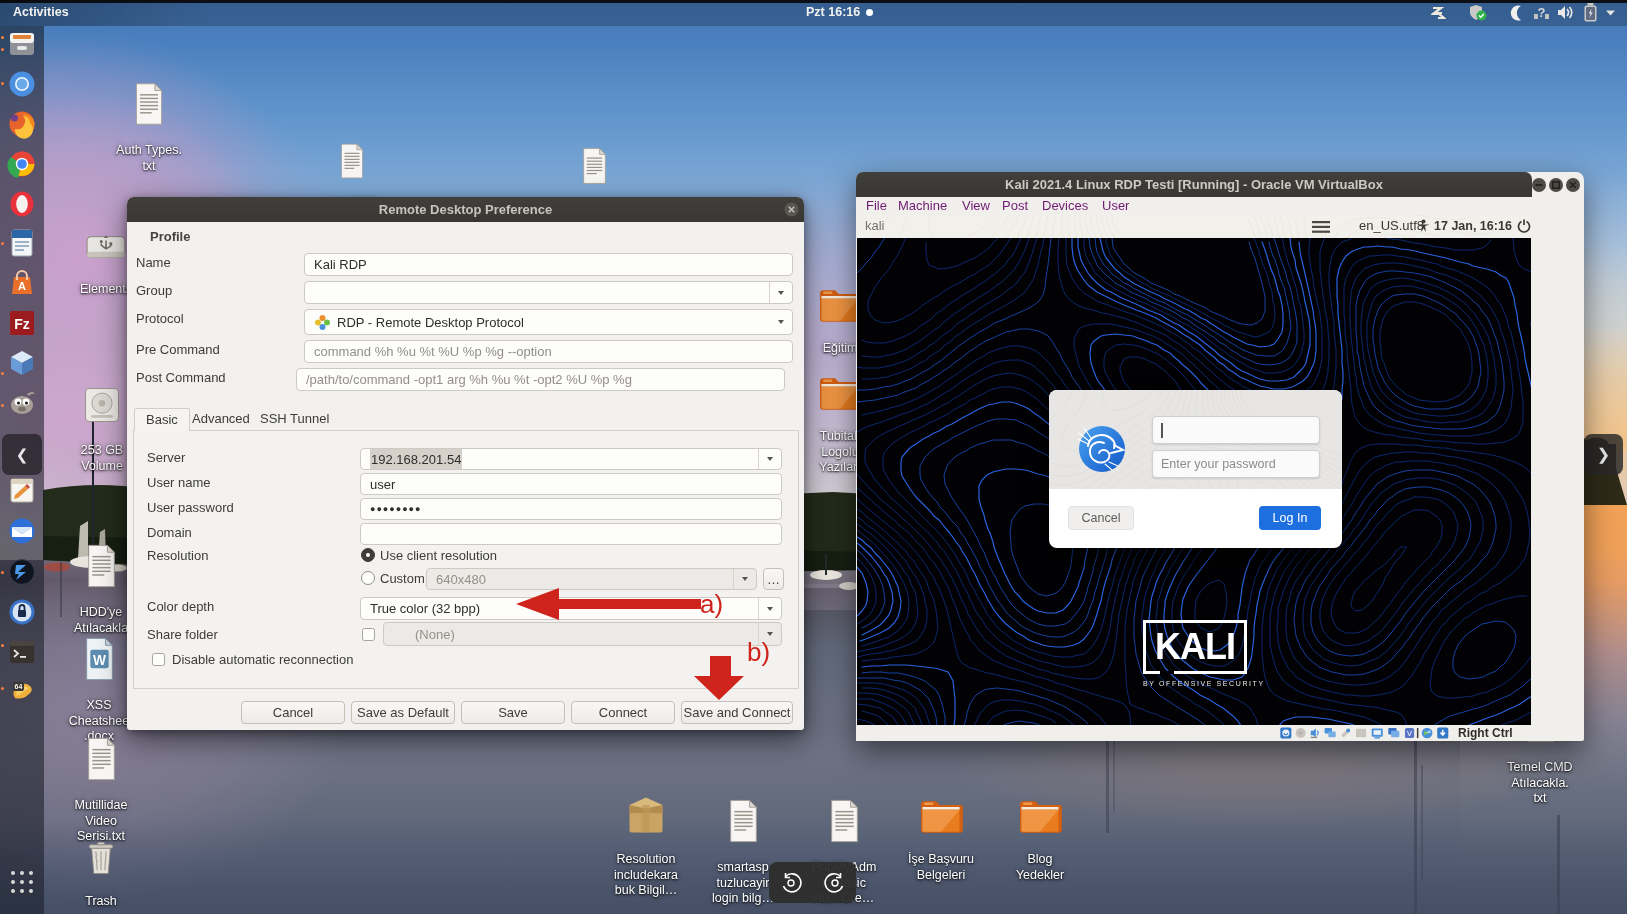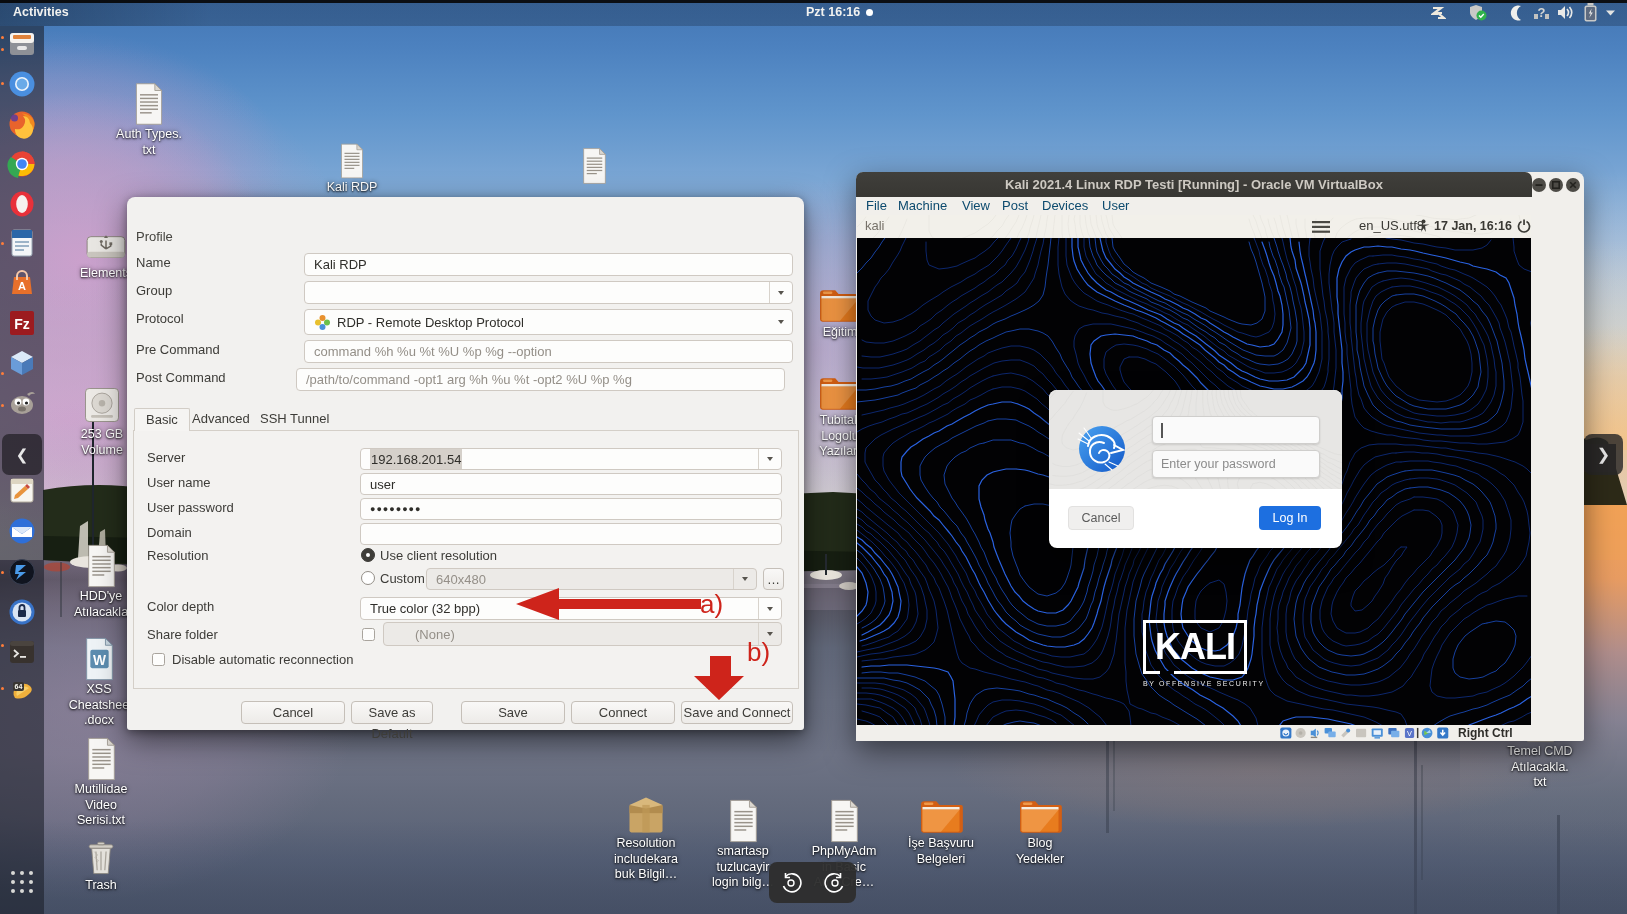--- a/index.html
+++ b/index.html
@@ -12,21 +12,21 @@
 #topbar .clock{position:absolute;left:806px;top:5px}
 #topbar .dot{position:absolute;left:866px;top:9px;width:7px;height:7px;border-radius:50%;background:#fff}
 
 #dock{position:absolute;left:0;top:26px;width:44px;height:888px;z-index:30;background:rgba(26,29,40,.58)}
 .dkic{position:absolute;left:7px;width:30px;height:30px}
 .ddot{position:absolute;left:1px;width:3px;height:3px;border-radius:50%;background:#ff7d3a}
 #dkchev{position:absolute;left:2px;top:408px;width:40px;height:41px;background:rgba(12,12,15,.55);border-radius:7px;color:#e8e8e8;font-size:15px;text-align:center;line-height:41px}
 #dkgrid{position:absolute;left:8px;top:842px;width:28px;height:28px}
 
 .dico{position:absolute;z-index:2;text-align:center;color:#fff;font-size:12.5px;line-height:15.5px}
-.dico .lbl{text-shadow:0 1px 2px rgba(0,0,0,.9),0 0 4px rgba(0,0,0,.6);margin-top:1px}
+.dico .lbl{text-shadow:0 1px 2px rgba(0,0,0,.9),0 0 4px rgba(0,0,0,.6);margin-top:17px}
 .dico svg{display:block;margin:0 auto}
 
 #rem{position:absolute;left:127px;top:197px;width:677px;height:533px;z-index:20;border-radius:8px 8px 3px 3px;
  box-shadow:0 10px 30px rgba(0,0,0,.5),0 2px 8px rgba(0,0,0,.35);background:#f2f1ef;font-size:13px;color:#3d3c38}
 #rem .tbar{position:absolute;left:0;top:0;width:677px;height:25px;background:linear-gradient(#403f3b,#383733);border-radius:7px 7px 0 0;
  color:#c8c4bd;font-weight:bold;text-align:center;line-height:25px}
 .rlbl{position:absolute;white-space:nowrap}
 .rin{position:absolute;background:#fdfdfc;border:1px solid #cfc9c2;border-radius:4px;font-size:13px;color:#2f2e2a;padding:0 9px;display:flex;align-items:center;white-space:nowrap;overflow:hidden}
 .rin.ph{color:#948f88}
 .combo .arr{position:absolute;right:0;top:0;bottom:0;width:23px;border-left:1px solid #d8d3cc;display:flex;align-items:center;justify-content:center}
@@ -36,21 +36,21 @@
 .tab.on{background:#f5f4f2;border:1px solid #d2cdc6;border-bottom:none;height:23px;border-radius:2px 2px 0 0}
 .radio{position:absolute;width:14px;height:14px;border-radius:50%;background:#fff;border:1px solid #938e87}
 .radio.on{background:#3e3d39;border-color:#3e3d39}
 .radio.on:after{content:"";position:absolute;left:4px;top:4px;width:4px;height:4px;border-radius:50%;background:#fff}
 .chk{position:absolute;width:13px;height:13px;border-radius:2.5px;background:#fdfdfc;border:1px solid #a9a49d}
 
 #vbox{position:absolute;left:856px;top:172px;width:728px;height:569px;z-index:15;border-radius:8px 8px 2px 2px;
  box-shadow:0 10px 30px rgba(0,0,0,.5);background:#f1efeb;font-size:13px}
 #vbox .tbar{position:absolute;left:0;top:0;width:676px;height:25px;background:linear-gradient(#403f3b,#383733);border-radius:7px 7px 0 0;
  color:#cdc9c2;font-weight:bold;text-align:center;line-height:25px}
-#vbox .menu{position:absolute;left:0;top:25px;width:676px;height:18px;background:#f1efeb;color:#0c4a6e}
+#vbox .menu{position:absolute;left:0;top:25px;width:676px;height:18px;background:#f1efeb;color:#701a75}
 #vbox .menu span{position:absolute;top:1px}
 #vbox .greet{position:absolute;left:1px;top:43px;width:674px;height:23px;background:#f2f0ea;color:#393833}
 #vbox .screen{position:absolute;left:1px;top:66px;width:674px;height:487px;background:#020204;overflow:hidden}
 #vbox .sbar{position:absolute;left:0;top:553px;width:676px;height:16px;background:#f1efeb}
 
 #login{position:absolute;left:192px;top:152px;width:293px;height:158px;border-radius:8px;background:#fff;box-shadow:0 14px 28px rgba(0,0,0,.6);overflow:hidden}
 #login .top{position:absolute;left:0;top:0;width:293px;height:99px;background:#e7e6e4;overflow:hidden}
 #login .fld{position:absolute;left:103px;width:168px;height:28px;background:#fafafa;border:1px solid #cfcecc;border-radius:4px;box-shadow:0 1px 2px rgba(0,0,0,.12);font-size:12.5px;color:#8c8c8c;display:flex;align-items:center;padding:0 8px}
 #kali-logo{position:absolute;left:286px;top:382px;width:104px;height:54px;border:3px solid #fff;color:#fff;text-align:center}
 
@@ -574,21 +574,27 @@
     <svg width="46" height="38">
       <use href="#sfold"></use>
     </svg>
     <div class="lbl">
       <div>Blog</div>
       <div>Yedekler</div>
     </div>
   </div>
 
 <div id="rem">
- <div class="rlbl" style="left:9px;top:32px;font-weight:normal;color:#45443f">Profile</div>
+ <div class="tbar">Remote Desktop Preference
+   <svg style="position:absolute;right:5px;top:5px" width="15" height="15" viewBox="0 0 15 15">
+        <circle cx="7.5" cy="7.5" r="7" fill="#59564f"></circle>
+        <path d="M4.8 4.8l5.4 5.4M10.2 4.8l-5.4 5.4" stroke="#c5c1ba" stroke-width="1.5"></path>
+      </svg>
+ </div>
+ <div class="rlbl" style="left:23px;top:32px;font-weight:bold;color:#45443f">Profile</div>
  <div class="rlbl" style="left:9px;top:58px">Name</div>
  <div class="rin" style="left:177px;top:56px;width:489px;height:23px">Kali RDP</div>
  <div class="rlbl" style="left:9px;top:86px">Group</div>
  <div class="rin combo" style="left:177px;top:84px;width:489px;height:23px">
       <span class="arr">
         <span class="carr"></span>
       </span>
     </div>
  <div class="rlbl" style="left:9px;top:114px">Protocol</div>
  <div class="rin combo" style="left:177px;top:112px;width:489px;height:26px">
@@ -643,21 +649,21 @@
  <div class="rin combo ph" style="left:256px;top:425px;width:399px;height:24px;background:#eceae7">
       <span style="margin-left:22px">(None)</span>
       <span class="arr">
         <span class="carr"></span>
       </span>
     </div>
  <div class="chk" style="left:25px;top:456px"></div>
  <div class="rlbl" style="left:45px;top:455px">Disable automatic reconnection</div>
 
  <div class="rbtn" style="left:114px;top:504px;width:104px">Cancel</div>
- <div class="rbtn" style="left:224px;top:504px;width:82px">Save as Default</div>
+ <div class="rbtn" style="left:224px;top:504px;width:104px">Save as Default</div>
  <div class="rbtn" style="left:334px;top:504px;width:104px">Save</div>
  <div class="rbtn" style="left:444px;top:504px;width:104px">Connect</div>
  <div class="rbtn" style="left:554px;top:504px;width:112px">Save and Connect</div>
 </div>
 
 <svg width="0" height="0" style="position:absolute">
     <defs>
       <g id="topoW" fill="none" stroke-linecap="round" stroke-width="1">
         <path d="M255 0 256 9 258 13 263 20 267 26 272 30 276 34 281 37 287 40 294 45 299 47 304 49 313 53 317 56 323 58 331 62 335 64 342 67 349 70 353 73 360 76 367 79 371 81 381 85 385 86 394 87 400 85 405 81 408 73 408 67 408 59 407 54 405 45 403 38 401 31 399 24 397 18 394 11 392 4"></path>
         <path d="M19 488 14 485 9 483 0 481"></path>

